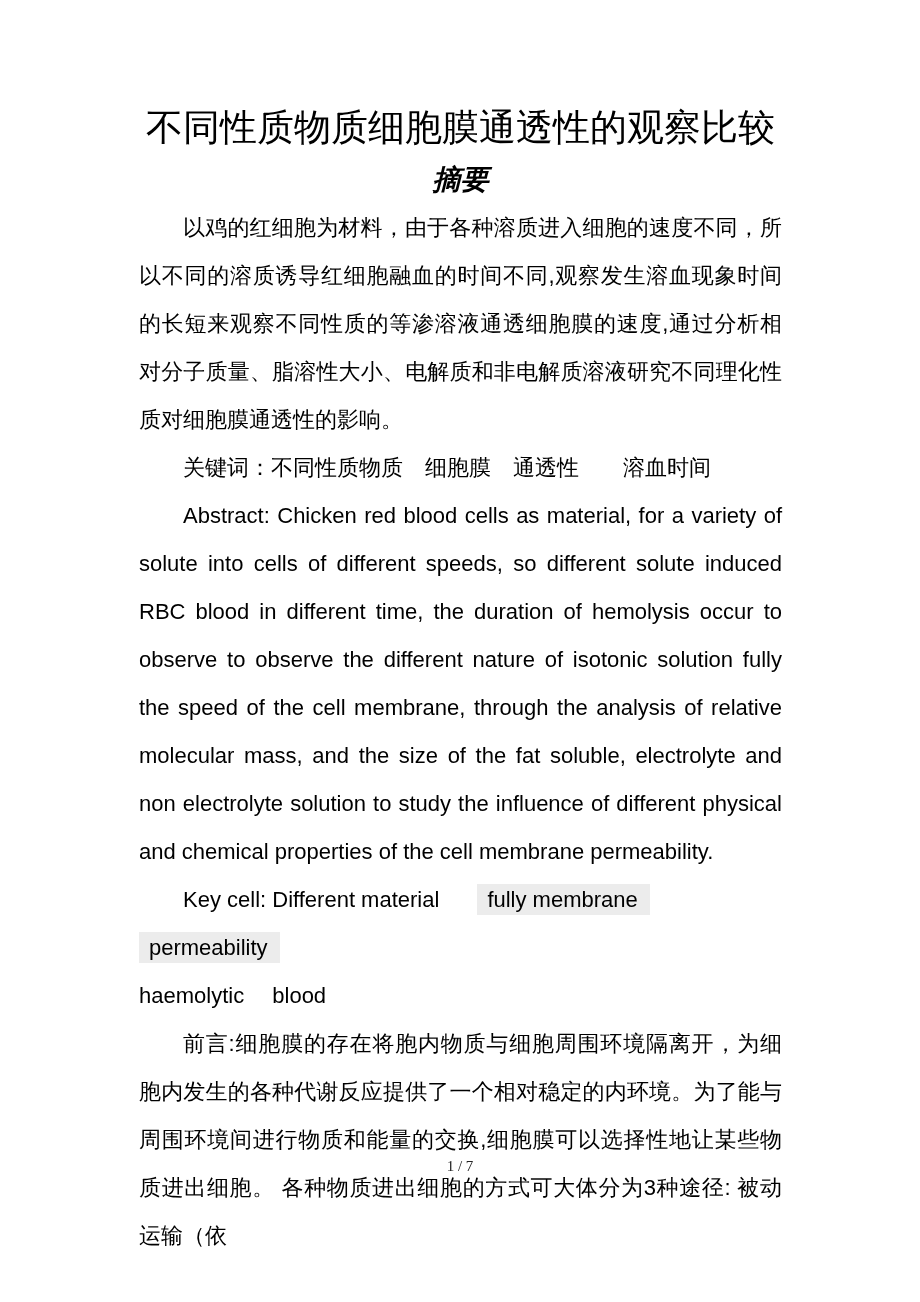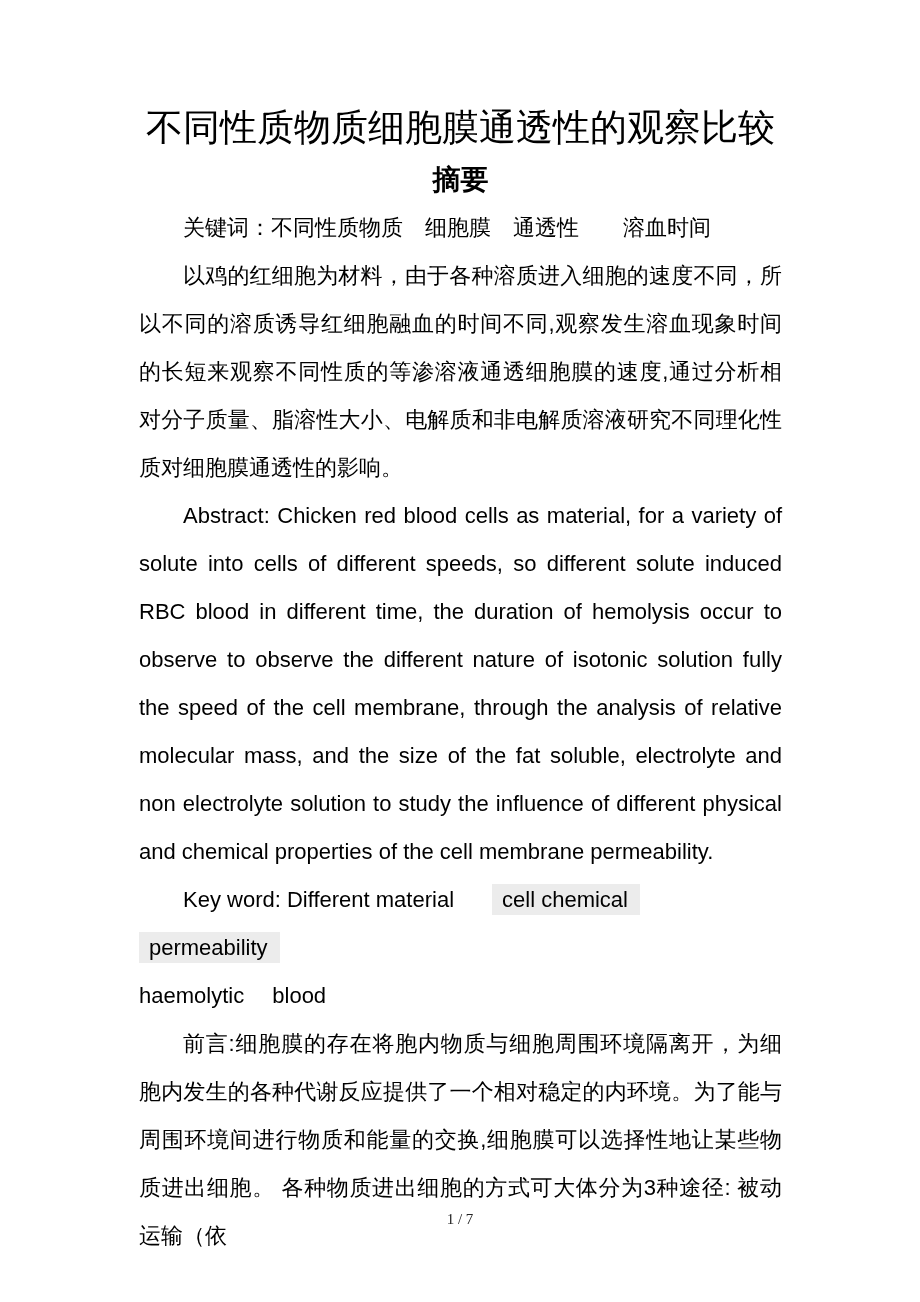--- a/index.html
+++ b/index.html
@@ -46,20 +46,21 @@
     text-align: center;
     font-family: "Liberation Sans", sans-serif;
   }
   .doc-subtitle {
     margin: 0;
     font-size: 28px;
     line-height: 48px;
     font-weight: bold;
     text-align: center;
     font-family: "Liberation Sans", sans-serif;
+    font-style: italic;
   }
   .para {
     margin: 0;
     font-size: 22px;
     line-height: 48px;
     text-align: justify;
     font-family: "Liberation Sans", sans-serif;
   }
   .cn { text-indent: 44px; }
   .en { font-weight: normal; text-indent: 44px; }
@@ -70,47 +71,47 @@
     height: 1px;
   }
   .kw-field {
     background: #ececec;
     padding: 3px 12px 3px 10px;
   }
   .footer {
     position: absolute;
     left: 0;
     width: 100%;
-    top: 1211px;
+    top: 1158px;
     text-align: center;
     font-size: 15px;
     color: #222222;
     z-index: 2;
     font-family: "Liberation Serif", serif;
   }
 </style>
 </head>
 <body>
 
 <div class="page">
 
 
   <div class="content">
 
     <h1 class="doc-title">不同性质物质细胞膜通透性的观察比较</h1>
 
     <h2 class="doc-subtitle">摘要</h2>
 
+    <p class="para cn">以鸡的红细胞为材料，由于各种溶质进入细胞的速度不同，所以不同的溶质诱导红细胞融血的时间不同,观察发生溶血现象时间的长短来观察不同性质的等渗溶液通透细胞膜的速度,通过分析相对分子质量、脂溶性大小、电解质和非电解质溶液研究不同理化性质对细胞膜通透性的影响。</p>
+
     <p class="para cn kw-line">关键词：不同性质物质　细胞膜　通透性　　溶血时间</p>
-
-    <p class="para cn">以鸡的红细胞为材料，由于各种溶质进入细胞的速度不同，所以不同的溶质诱导红细胞融血的时间不同,观察发生溶血现象时间的长短来观察不同性质的等渗溶液通透细胞膜的速度,通过分析相对分子质量、脂溶性大小、电解质和非电解质溶液研究不同理化性质对细胞膜通透性的影响。</p>
 
     <p class="para en">Abstract: Chicken red blood cells as material, for a variety of solute into cells of different speeds, so different solute induced RBC blood in different time, the duration of hemolysis occur to observe to observe the different nature of isotonic solution fully the speed of the cell membrane, through the analysis of relative molecular mass, and the size of the fat soluble, electrolyte and non electrolyte solution to study the influence of different physical and chemical properties of the cell membrane permeability.</p>
 
-    <p class="para en kw-line"><span>Key word: Different material</span><span class="kw-spacer"></span><span class="kw-field">cell chemical</span><span class="kw-spacer"></span><span class="kw-field">permeability</span><br><span>haemolytic　 blood</span></p>
+    <p class="para en kw-line"><span>Key cell: Different material</span><span class="kw-spacer"></span><span class="kw-field">fully membrane</span><span class="kw-spacer"></span><span class="kw-field">permeability</span><br><span>haemolytic　 blood</span></p>
 
     <p class="para cn">前言:细胞膜的存在将胞内物质与细胞周围环境隔离开，为细胞内发生的各种代谢反应提供了一个相对稳定的内环境。为了能与周围环境间进行物质和能量的交换,细胞膜可以选择性地让某些物质进出细胞。 各种物质进出细胞的方式可大体分为3种途径: 被动运输（依</p>
 
   </div>
 
   <div class="footer">
     <span>1 / 7</span>
   </div>
 
 </div>

